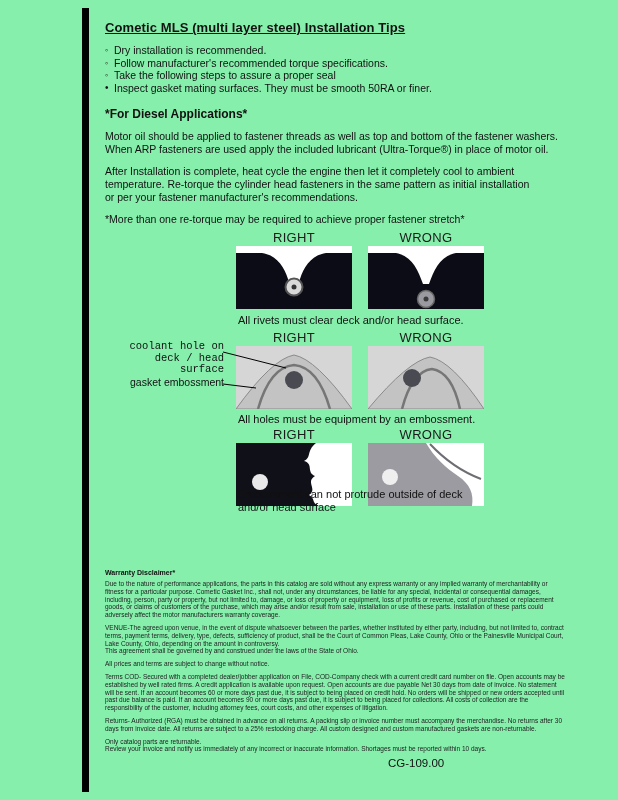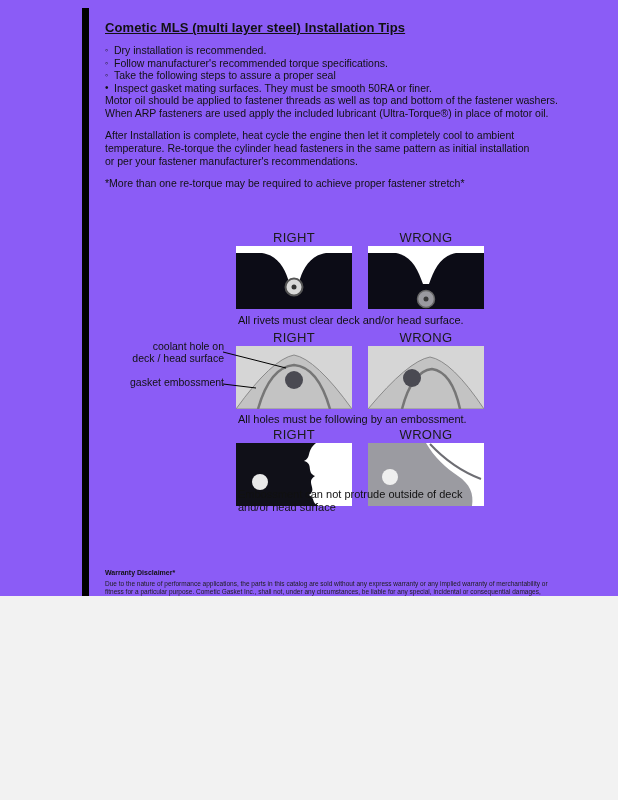--- a/index.html
+++ b/index.html
@@ -1,18 +1,18 @@
 <!DOCTYPE html>
 <html><head>
 <meta charset="utf-8">
 <style>
   * { margin:0; padding:0; box-sizing:border-box; }
   html,body { background:#f2f2f2; }
   body { font-family:"Liberation Sans", sans-serif; color:#111; }
-  .page { position:relative; width:618px; height:596px; background:#8b5cf6; margin:0 auto; overflow:hidden; outline:1px solid #d8d8d8; }
+  .page { position:relative; width:618px; height:800px; background:#86efac; margin:0 auto; overflow:hidden; outline:1px solid #d8d8d8; }
   .left-bar { position:absolute; left:82px; top:8px; width:7px; height:784px; background:#000; }
 
   .content { position:absolute; left:105px; top:20px; width:472px; }
   .title { font-size:13px; font-weight:bold; text-decoration:underline; margin-bottom:9px; letter-spacing:0.1px; }
 
   .bullets { list-style:none; font-size:10.5px; line-height:12.6px; }
   .bullets li { white-space:nowrap; }
   .marker { display:inline-block; width:9px; font-size:9px; vertical-align:top; line-height:12.6px; }
   .sub { margin-left:0; }
   .sub .marker { font-size:10px; }
@@ -42,20 +42,21 @@
   <div class="content">
     <div class="title">Cometic MLS (multi layer steel) Installation Tips</div>
 
     <ul class="bullets">
       <li><span class="marker">◦</span><span>Dry installation is recommended.</span></li>
       <li><span class="marker">◦</span><span>Follow manufacturer's recommended torque specifications.</span></li>
       <li><span class="marker">◦</span><span>Take the following steps to assure a proper seal</span></li>
       <li class="sub"><span class="marker">•</span><span>Inspect gasket mating surfaces.  They must be smooth 50RA or finer.</span></li>
     </ul>
 
+    <div class="diesel-heading">*For Diesel Applications*</div>
     <div class="para">Motor oil should be applied to fastener threads as well as top and bottom of the fastener washers.
 When ARP fasteners are used apply the included lubricant (Ultra-Torque®) in place of motor oil.</div>
     <div class="para">After Installation is complete, heat cycle the engine then let it completely cool to ambient
 temperature. Re-torque the cylinder head fasteners in the same pattern as initial installation
 or per your fastener manufacturer's recommendations.</div>
     <div class="para">*More than one re-torque may be required to achieve proper fastener stretch*</div>
   </div>
 
   <div class="dg-label" style="left:236px; top:230px;">RIGHT</div>
   <div class="dg-label" style="left:368px; top:230px;">WRONG</div>
@@ -74,21 +75,21 @@
       <path d="M0,63 L0,7 L28,7 C44,10 50,24 55,38 L61,38 C66,24 72,10 88,7 L116,7 L116,63 Z" fill="#0c0c16"></path>
       <circle cx="58" cy="53" r="8.5" fill="#9a9aa0" stroke="#666" stroke-width="1.5"></circle>
       <circle cx="58" cy="53" r="2.5" fill="#3a3a3a"></circle>
     </svg>
   </div>
   <div class="dg-caption" style="left:238px; top:314px;">All rivets must clear deck and/or head surface.</div>
 
   <div class="dg-label" style="left:236px; top:330px;">RIGHT</div>
   <div class="dg-label" style="left:368px; top:330px;">WRONG</div>
 
-  <div class="callout" style="left:120px; top:341px; width:104px;">coolant hole on
+  <div class="callout" style="left:120px; top:341px; width:104px;font-family:Liberation Mono, monospace;">coolant hole on
 deck / head surface</div>
   <div class="callout" style="left:120px; top:377px; width:104px;">gasket embossment</div>
   <svg class="ptr-svg" viewBox="0 0 72 50">
     <line x1="1" y1="8" x2="64" y2="24" stroke="#000" stroke-width="1"></line>
     <line x1="1" y1="40" x2="34" y2="44" stroke="#000" stroke-width="1"></line>
   </svg>
 
   <div class="dg-img" style="left:236px; top:346px;">
     <svg viewBox="0 0 116 63">
       <rect width="116" height="63" fill="#d6d6d6"></rect>
@@ -98,21 +99,21 @@
     </svg>
   </div>
   <div class="dg-img" style="left:368px; top:346px;">
     <svg viewBox="0 0 116 63">
       <rect width="116" height="63" fill="#d6d6d6"></rect>
       <path d="M0,63 Q40,15 62,11 Q84,15 116,63 Z" fill="#c3c3c3" stroke="#8a8a8a" stroke-width="1"></path>
       <path d="M34,63 Q44,25 64,23 Q84,26 92,63" fill="none" stroke="#767676" stroke-width="2.5"></path>
       <circle cx="44" cy="32" r="9" fill="#4a4a52"></circle>
     </svg>
   </div>
-  <div class="dg-caption" style="left:238px; top:413px;">All holes must be following by an embossment.</div>
+  <div class="dg-caption" style="left:238px; top:413px;">All holes must be equipment by an embossment.</div>
 
   <div class="dg-label" style="left:236px; top:427px;">RIGHT</div>
   <div class="dg-label" style="left:368px; top:427px;">WRONG</div>
 
   <div class="dg-img" style="left:236px; top:443px;">
     <svg viewBox="0 0 116 63">
       <rect width="116" height="63" fill="#ffffff"></rect>
       <path d="M0,0 L80,0 C70,8 76,14 68,18 C78,21 70,29 79,33 C69,39 82,46 73,52 C80,56 75,60 83,63 L0,63 Z" fill="#101018"></path>
       <circle cx="24" cy="39" r="8" fill="#e9e9e9"></circle>
     </svg>

